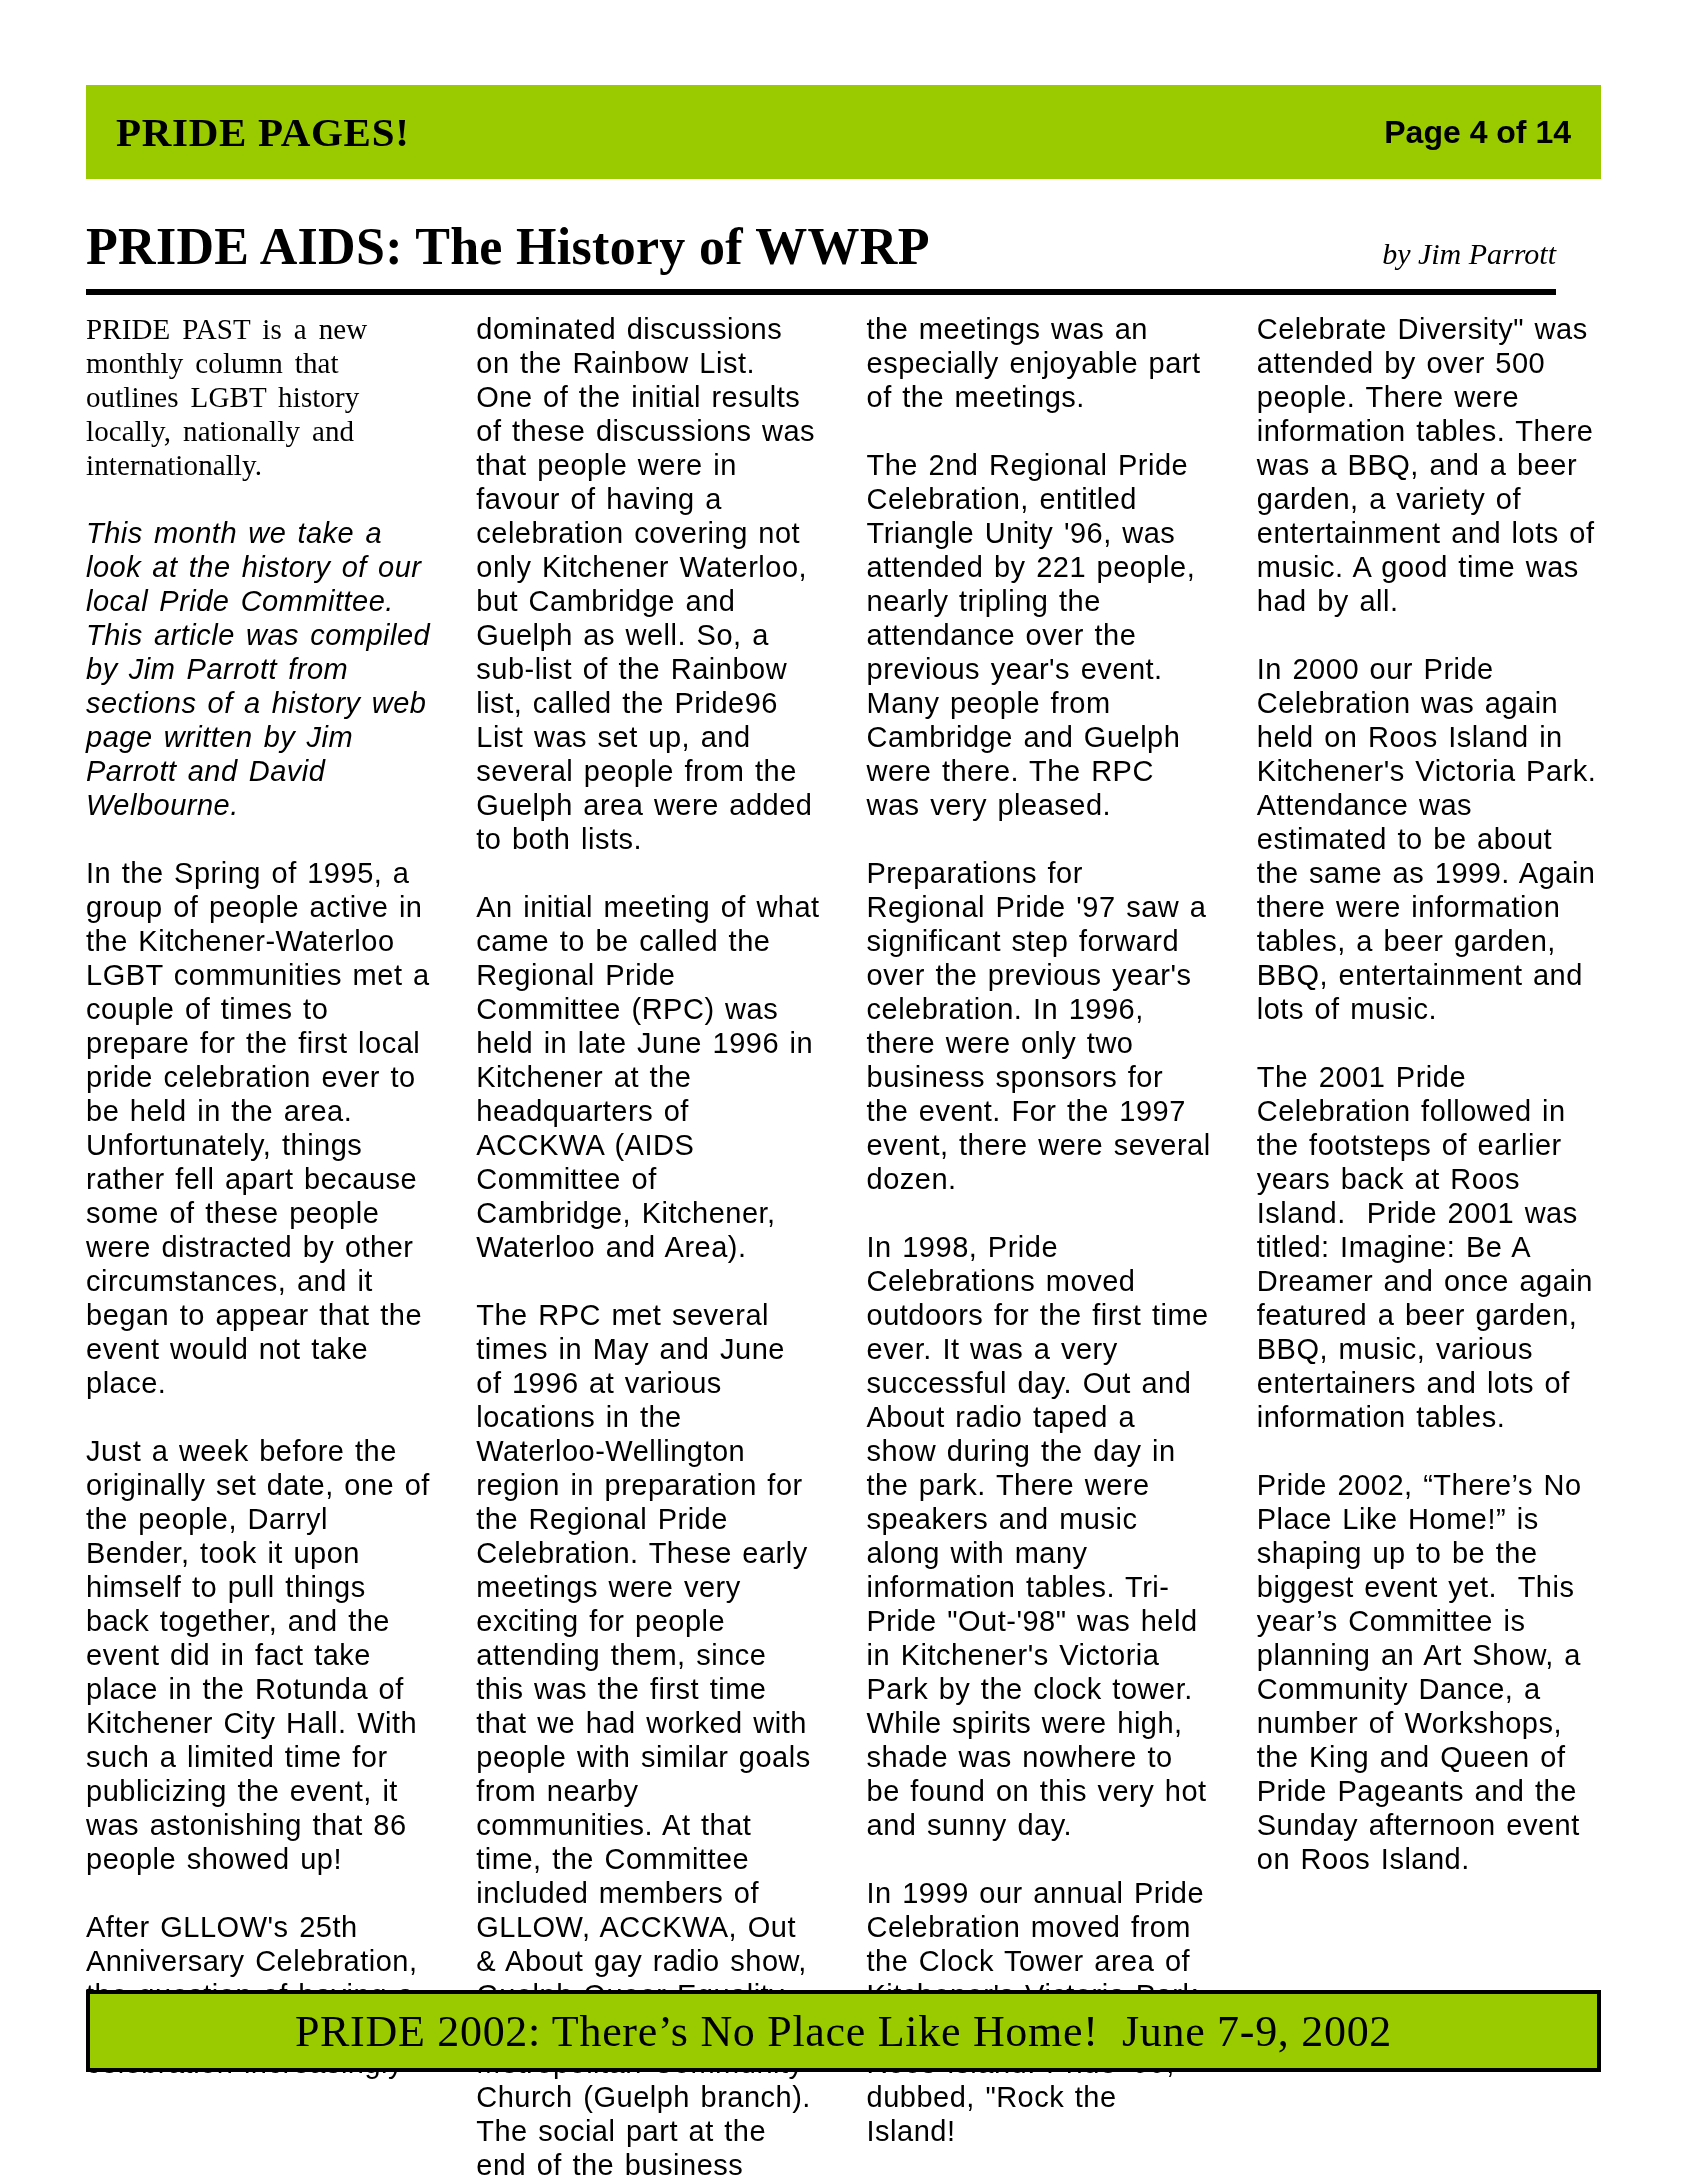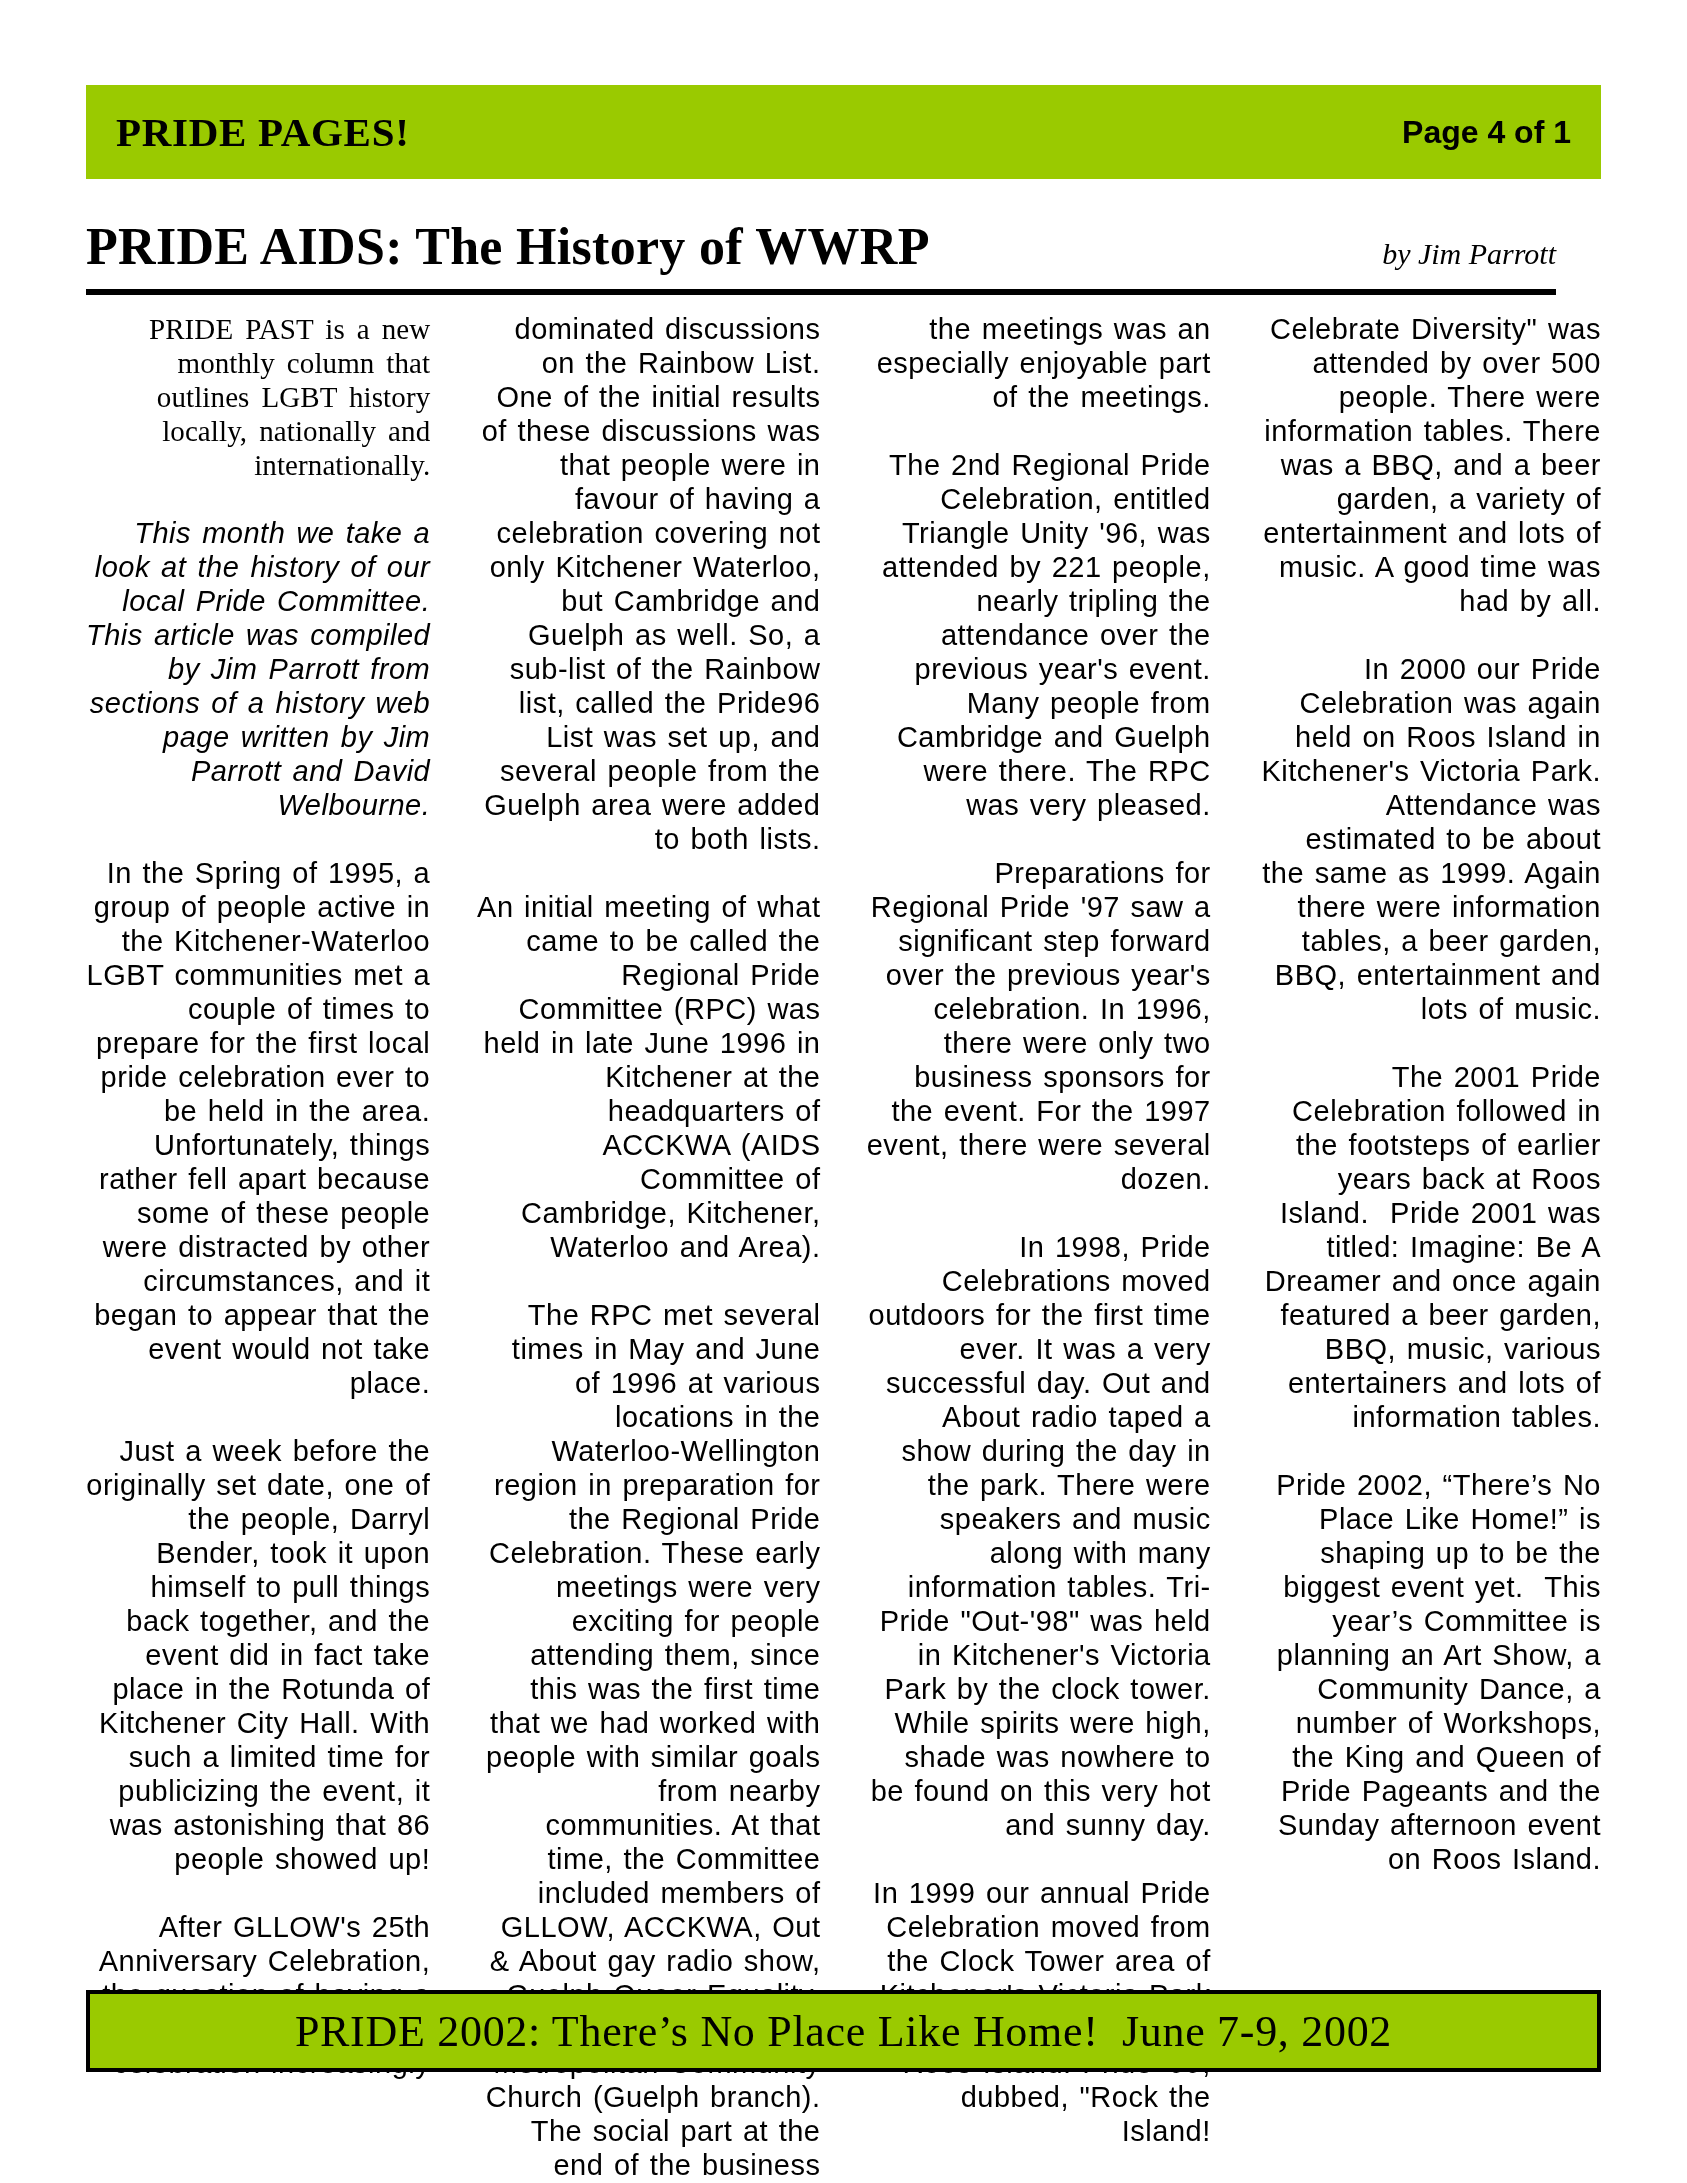--- a/index.html
+++ b/index.html
@@ -5,21 +5,20 @@
   * { margin: 0; padding: 0; box-sizing: border-box; }
   html, body { background: #ffffff; }
   body {
     width: 1687px; height: 2183px; position: relative;
     font-family: "Liberation Sans", sans-serif;
     color: #000;
   }
   .page {
     position: absolute; inset: 0;
     padding: 85px 86px 8px 86px;
-    text-align: right;
   }
   
   .topbar {
     height: 94px;
     background: var(--accent, #9ACA00);
     display: flex; align-items: center; justify-content: space-between;
     padding: 0 30px;
   }
   .brand {
     font-family: "Liberation Serif", serif;
@@ -84,21 +83,21 @@
     white-space: pre;
   }
 </style>
 </head>
 <body>
 
 <div class="page">
 
   <header class="topbar">
     <span class="brand">PRIDE PAGES!</span>
-    <span class="pageno">Page 4 of 1</span>
+    <span class="pageno">Page 4 of 14</span>
   </header>
 
   <div class="title-row">
     <h1>PRIDE AIDS: The History of WWRP</h1>
     <span class="byline">by Jim Parrott</span>
   </div>
 
   <main class="columns">
 
     <section class="col">

